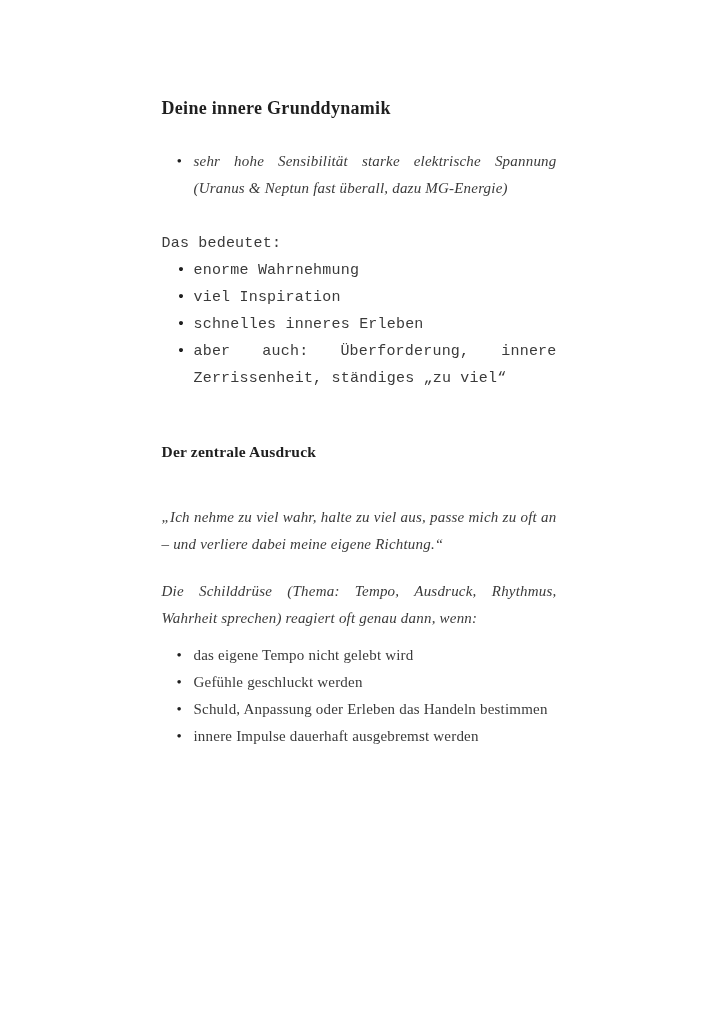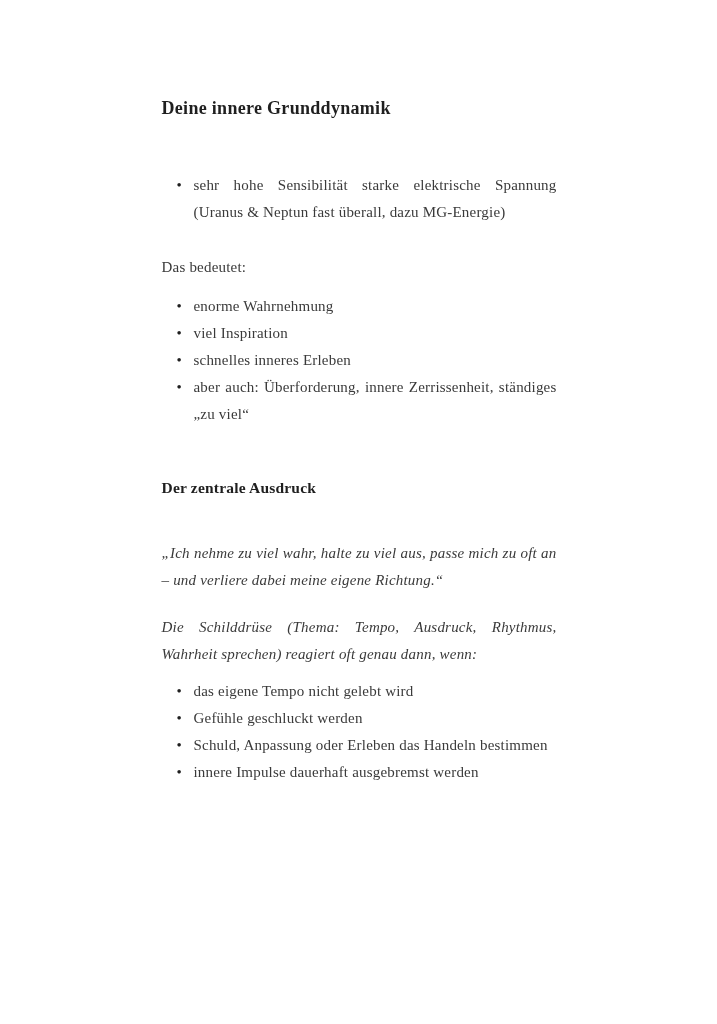--- a/index.html
+++ b/index.html
@@ -35,33 +35,33 @@
     line-height: 24px;
     margin: 48px 0 0 0;
   }
   .body-text {
     font-size: 15px;
     line-height: 27px;
     letter-spacing: 0.2px;
     margin: 0;
     text-align: justify;
   }
-  .para-label { margin-top: 28px; }
+  .para-label { margin-top: 28px; font-family: Liberation Mono, monospace; }
   .para-quote {
     margin-top: 40px;
     font-style: italic;
   }
   .para-body { margin-top: 20px; font-style: italic; }
   ul.bullet-list {
     list-style: none;
     margin: 0;
     padding: 0;
   }
-  ul.bullet-list.intro   { margin-top: 52px; }
-  ul.bullet-list.meaning { margin-top: 12px; }
+  ul.bullet-list.intro   { margin-top: 28px; font-style: italic; }
+  ul.bullet-list.meaning { margin-top: 0; font-family: Liberation Mono, monospace; }
   ul.bullet-list.trigger { margin-top: 10px; }
   ul.bullet-list li {
     position: relative;
     padding-left: 32px;
     font-size: 15px;
     line-height: 27px;
     letter-spacing: 0.2px;
     text-align: justify;
   }
   ul.bullet-list li::before {

